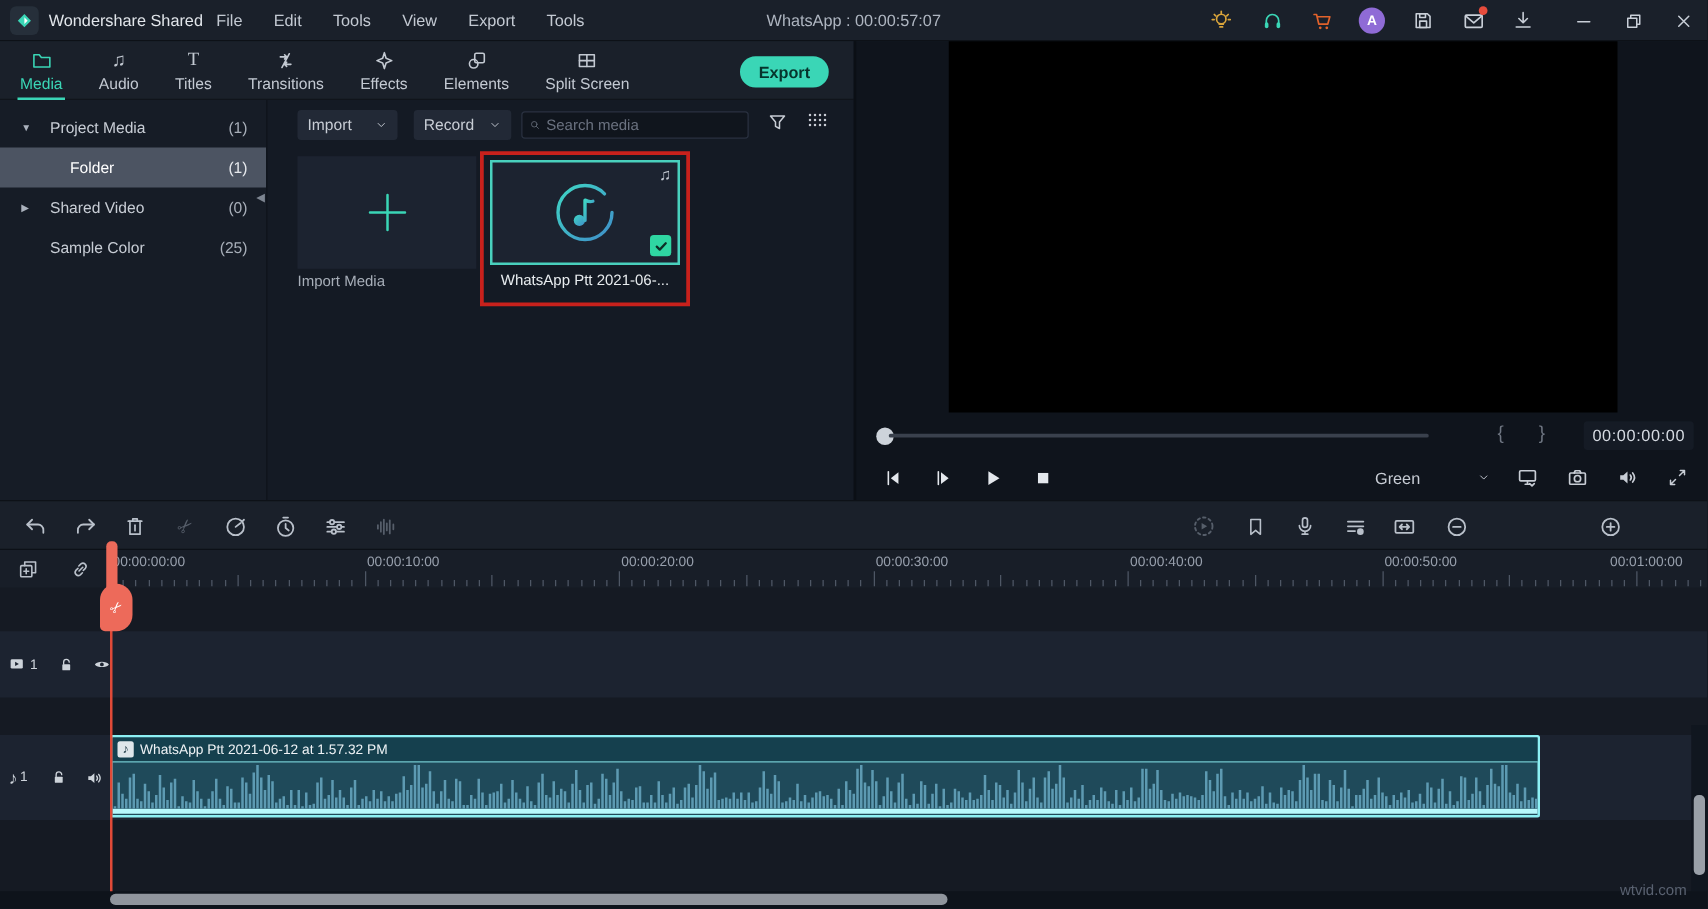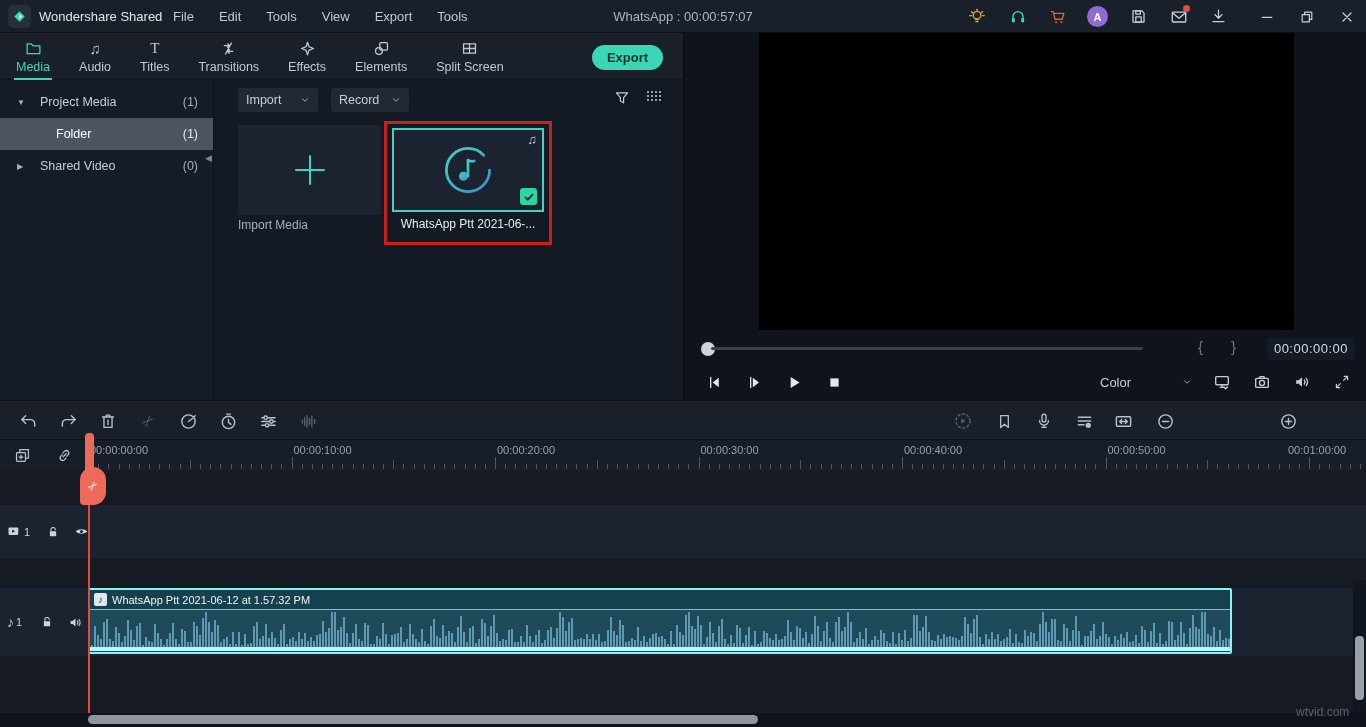--- a/index.html
+++ b/index.html
@@ -266,20 +266,24 @@
     </div>
     <div class="side-item indent selected">
       <span class="s-lbl">Folder</span>
       <span class="s-cnt">(1)</span>
     </div>
     <div class="side-item">
       <span class="arrow">▶</span>
       <span class="s-lbl">Shared Video</span>
       <span class="s-cnt">(0)</span>
     </div>
+    <div class="side-item">
+      <span class="s-lbl">Sample Color</span>
+      <span class="s-cnt">(25)</span>
+    </div>
     <div id="side-bottom">
       <span class="th-ic" style="margin-left:24px;color:#b9c0ca">
         <svg class="ic" width="17" height="17" viewBox="0 0 20 20">
             <rect x="6" y="3.5" width="11" height="11" rx="1"></rect>
             <path d="M3 7.5 v9 h11 M9.5 9 h4 M11.5 7 v4"></path>
           </svg>
       </span>
       <span class="th-ic" style="margin-left:30px;color:#5c6470">
         <svg class="ic" width="17" height="17" viewBox="0 0 20 20">
             <path d="M3 5 h5 l1.5 2 H17 v9 H3 z"></path>
@@ -294,20 +298,27 @@
       <span>Import</span>
       <svg class="ic" width="10" height="10" viewBox="0 0 20 20">
           <path d="M5 7.5 l5 5 5-5"></path>
         </svg>
     </div>
     <div class="dd" id="dd-record">
       <span>Record</span>
       <svg class="ic" width="10" height="10" viewBox="0 0 20 20">
           <path d="M5 7.5 l5 5 5-5"></path>
         </svg>
+    </div>
+    <div id="searchbox">
+      <svg class="ic" width="12" height="12" viewBox="0 0 20 20">
+          <circle cx="8.5" cy="8.5" r="5.5"></circle>
+          <path d="M12.8 12.8 L17 17"></path>
+        </svg>
+      <input placeholder="Search media" style="">
     </div>
     <div id="filter-ic">
       <svg class="ic" width="16" height="16" viewBox="0 0 20 20">
           <path d="M3 3.5 h14 L12 9.5 v6.5 l-4-2.2 V9.5 z"></path>
         </svg>
     </div>
     <div id="grid-ic" class="dotgrid">
       <i></i>
         <i></i>
         <i></i>
@@ -377,21 +388,21 @@
           <path d="M5.5 3.5 L16 10 L5.5 16.5 z" fill="currentColor" stroke="none"></path>
         </svg>
     </div>
     <div class="pc" id="pc-stop">
       <svg class="ic" width="15" height="15" viewBox="0 0 20 20">
           <rect x="4.5" y="4.5" width="11" height="11" fill="currentColor" stroke="none"></rect>
         </svg>
     </div>
 
     <div id="full-dd">
-      <span>Color</span>
+      <span>Green</span>
       <svg class="ic" width="10" height="10" viewBox="0 0 20 20">
           <path d="M5 7.5 l5 5 5-5"></path>
         </svg>
     </div>
     <div class="pv-ic" id="pv-monitor">
       <svg class="ic" width="18" height="18" viewBox="0 0 20 20">
           <rect x="3" y="4" width="14" height="9" rx="1"></rect>
           <path d="M8 16 h4 M10 13 v3 M12 15.5 l2 2 2-2"></path>
         </svg>
     </div>

